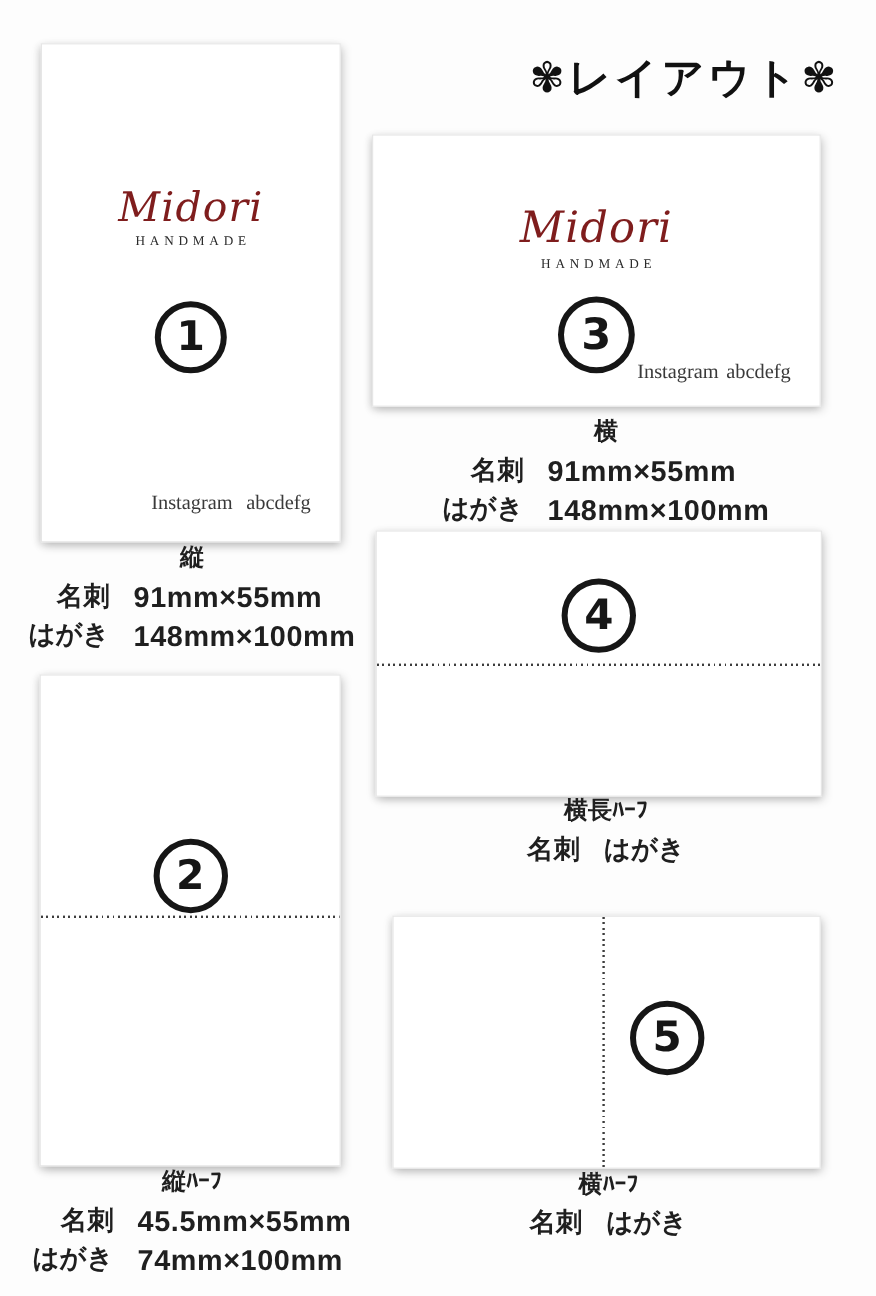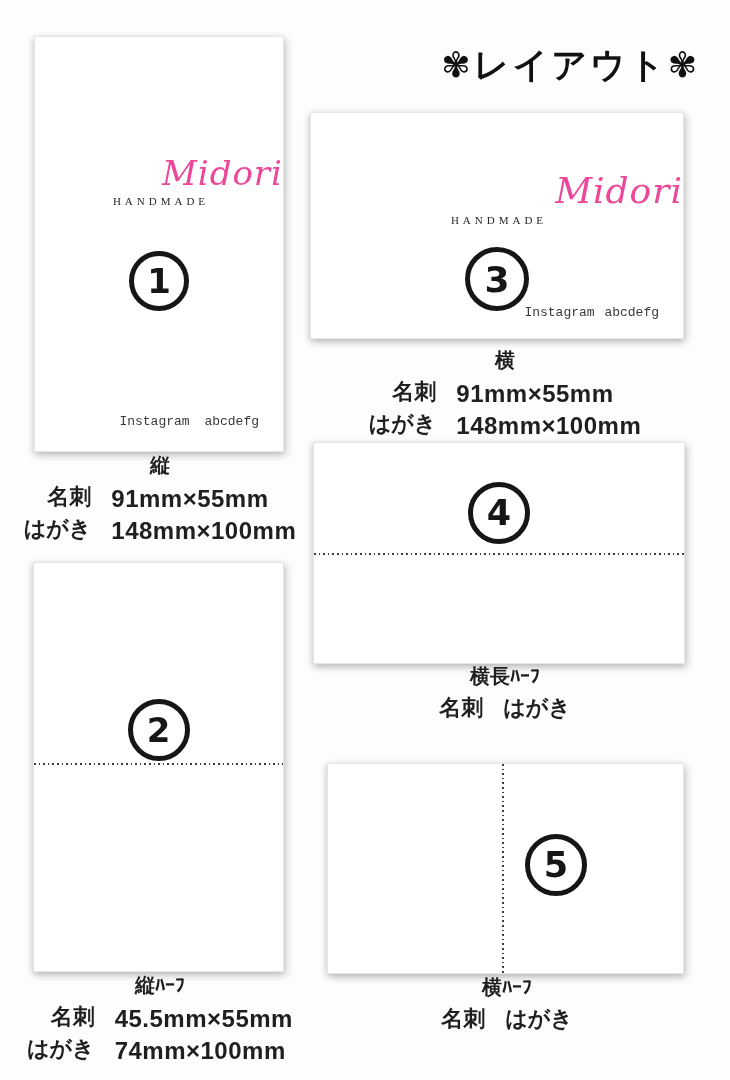--- a/index.html
+++ b/index.html
@@ -22,22 +22,22 @@
   .card3{left:310px;top:112px;width:372px;height:225px;}
   .card4{left:313px;top:442px;width:370px;height:220px;}
   .card5{left:327px;top:763px;width:355px;height:209px;}
 
   
   .logo-block{position:absolute;left:0;right:0;text-align:center;}
   .card1 .logo-block{top:118px;}
   .card3 .logo-block{top:58px;}
   .logo-script{
     font-family:"DejaVu Serif","Liberation Serif",serif;
-    font-style:italic;font-weight:500;color:#ec4899;
-    font-size:34px;line-height:1.1;letter-spacing:1px;text-align:right;
+    font-style:italic;font-weight:500;color:#7f1d1d;
+    font-size:34px;line-height:1.1;letter-spacing:1px;
   }
   .card3 .logo-script{font-size:36px;}
   .logo-sub{
     font-family:"Liberation Serif","DejaVu Serif",serif;
     font-size:11px;letter-spacing:4px;color:#2a2a2a;margin-top:3px;
     text-indent:4px;
   }
 
   
   .circle{
@@ -50,22 +50,22 @@
   }
   .card1 .circle{top:214px;}
   .card2 .circle{top:136px;width:52px;height:52px;}
   .card3 .circle{top:134px;width:54px;height:54px;font-size:36px;}
   .card4 .circle{top:39px;width:52px;height:52px;font-size:35px;}
   .card5 .circle{left:197px;top:70px;transform:none;width:52px;height:52px;font-size:35px;}
 
   
   .insta{
     position:absolute;
-    font-family:Liberation Mono, monospace;
-    font-size:13px;color:#3a3a3a;
+    font-family:Liberation Serif, serif;
+    font-size:17px;color:#3a3a3a;
   }
   .card1 .insta{right:24px;bottom:22px;word-spacing:7px;}
   .card3 .insta{right:24px;bottom:18px;word-spacing:2px;}
 
   
   .dot-h{
     position:absolute;left:0;right:0;height:2px;
     background:repeating-linear-gradient(90deg,#3d3d3d 0 1.6px,transparent 1.6px 4.6px);
   }
   .card2 .dot-h{top:200px;}

